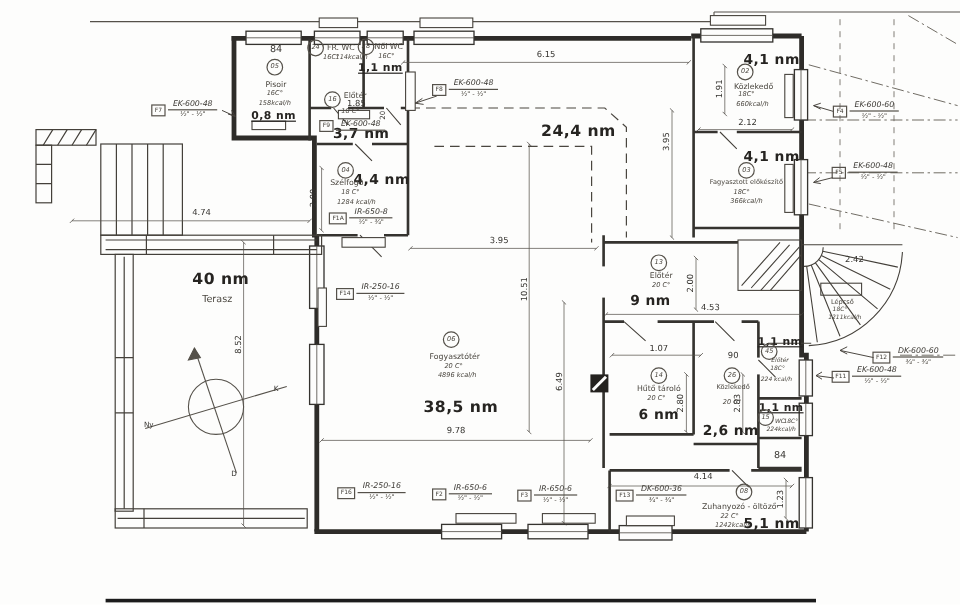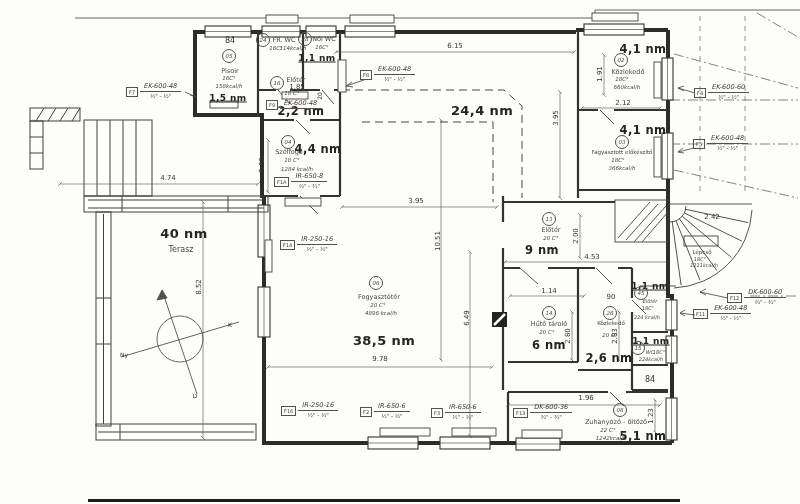--- a/index.html
+++ b/index.html
@@ -202,36 +202,36 @@
     <path d="M728,298 L700,292 M700,292 L706,289 M700,292 L706,295"></path>
     <path d="M695,315 L680,313 M680,313 L685,310 M680,313 L685,316"></path>
   </g>
 </svg>
 
 <span class="lbl num" style="left:230px;top:41px">84</span>
 <span class="code" style="left:229px;top:56px">05</span>
 <span class="lbl name" style="left:230px;top:71px">Pisoir</span>
 <span class="lbl tiny" style="left:229px;top:79px">16C°</span>
 <span class="lbl tiny" style="left:229px;top:87px">158kcal/h</span>
-<span class="lbl area sm" style="left:228px;top:98px">1,5 nm</span>
+<span class="lbl area sm" style="left:228px;top:98px">0,8 nm</span>
 
 <span class="code" style="left:263px;top:40px">24</span>
 <span class="lbl name" style="left:284px;top:40px">FR. WC</span>
 <span class="lbl tiny" style="left:276px;top:49px">16C°</span>
 <span class="lbl tiny" style="left:293px;top:49px">114kcal/h</span>
 
 <span class="code" style="left:305px;top:39px">28</span>
 <span class="lbl name" style="left:324px;top:39px">Női WC</span>
 <span class="lbl tiny" style="left:322px;top:48px">16C°</span>
 <span class="lbl area sm" style="left:317px;top:58px">1,1 nm</span>
 
 <span class="code" style="left:277px;top:83px">16</span>
 <span class="lbl name" style="left:296px;top:80px">Előtér</span>
 <span class="lbl tiny" style="left:292px;top:94px">18 C°</span>
-<span class="lbl area md" style="left:301px;top:112px">2,2 nm</span>
+<span class="lbl area md" style="left:301px;top:112px">3,7 nm</span>
 
 <span class="code" style="left:288px;top:142px">04</span>
 <span class="lbl area md" style="left:318px;top:150px">4,4 nm</span>
 <span class="lbl name" style="left:289px;top:152px">Szélfogó</span>
 <span class="lbl tiny" style="left:292px;top:161px">18 C°</span>
 <span class="lbl tiny" style="left:297px;top:170px">1284 kcal/h</span>
 
 <span class="code" style="left:376px;top:283px">06</span>
 <span class="lbl name" style="left:379px;top:297px">Fogyasztótér</span>
 <span class="lbl tiny" style="left:378px;top:306px">20 C°</span>
@@ -302,25 +302,25 @@
 <span class="lbl dim" style="left:168px;top:178px">4.74</span>
 <span class="lbl dim v" style="left:199px;top:287px">8.52</span>
 <span class="lbl dim v" style="left:262px;top:165px">2.00</span>
 <span class="lbl dim" style="left:297px;top:87px">1.85</span>
 <span class="lbl dim v sm" style="left:320px;top:96px">20</span>
 <span class="lbl dim v" style="left:600px;top:74px">1.91</span>
 <span class="lbl dim" style="left:623px;top:103px">2.12</span>
 <span class="lbl dim" style="left:712px;top:217px">2.42</span>
 <span class="lbl dim v" style="left:576px;top:236px">2.00</span>
 <span class="lbl dim" style="left:592px;top:257px">4.53</span>
-<span class="lbl dim" style="left:549px;top:291px">1.14</span>
+<span class="lbl dim" style="left:549px;top:291px">1.07</span>
 <span class="lbl dim" style="left:611px;top:297px">90</span>
 <span class="lbl dim v" style="left:568px;top:336px">2.80</span>
 <span class="lbl dim v" style="left:615px;top:336px">2.83</span>
-<span class="lbl dim" style="left:586px;top:398px">1.96</span>
+<span class="lbl dim" style="left:586px;top:398px">4.14</span>
 <span class="lbl dim v" style="left:651px;top:416px">1.23</span>
 
 <span class="lbl dim sm" style="left:230px;top:325px">K</span>
 <span class="lbl dim sm" style="left:124px;top:355px">Ny</span>
 <span class="lbl dim sm" style="left:195px;top:396px">D</span>
 
 <div class="radlbl" style="left:126px;top:82px">
   <span class="tagbox">F7</span>
   <span class="rcol">
         <span class="rmodel">EK-600-48</span>

